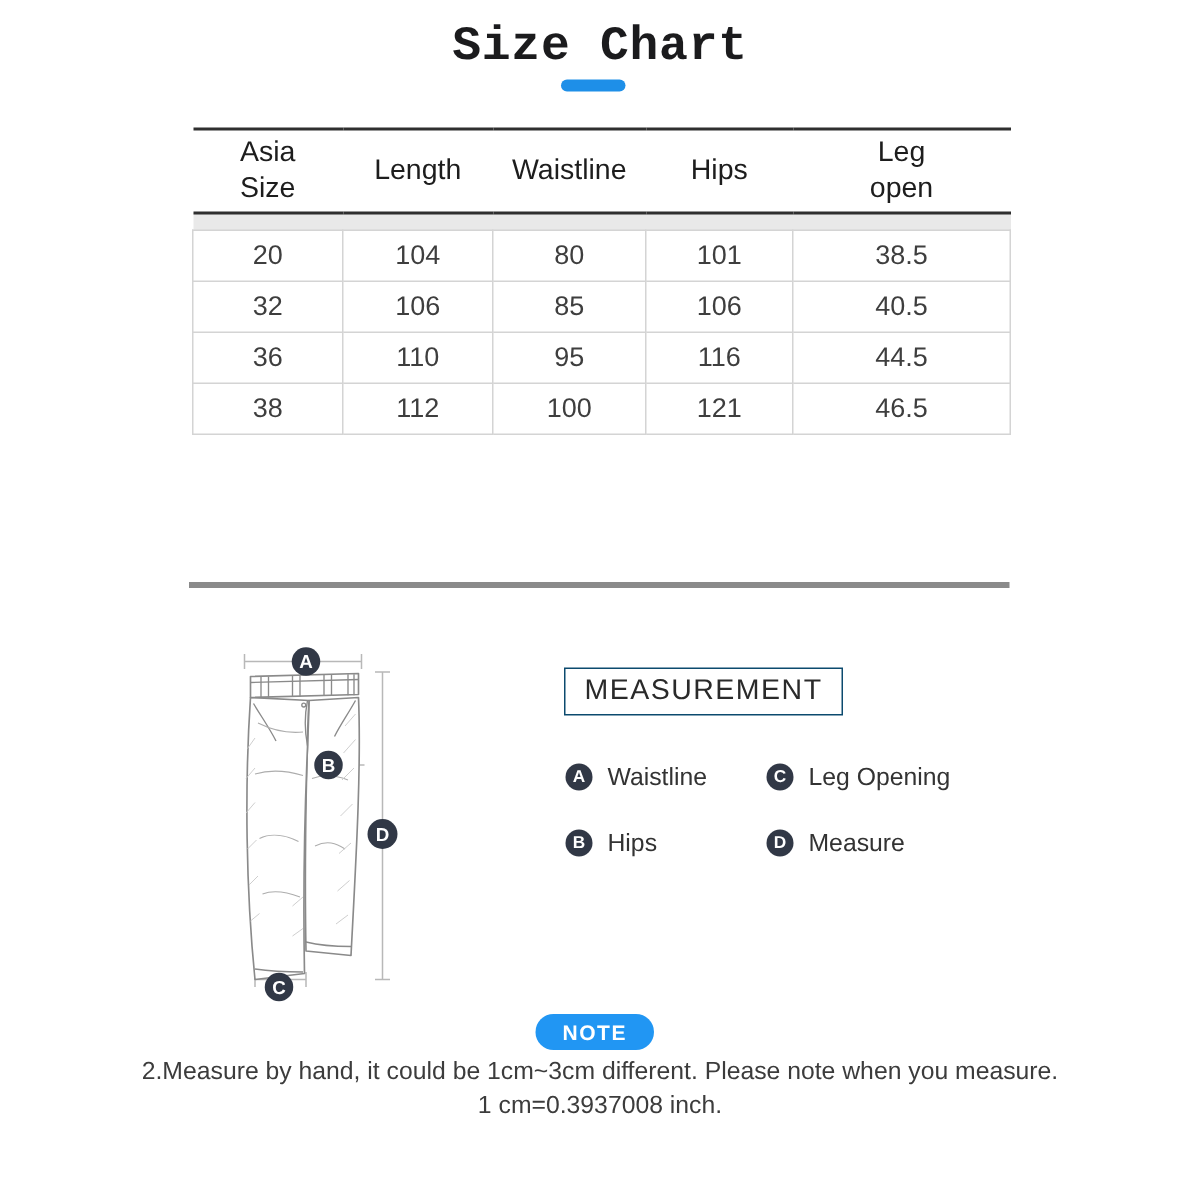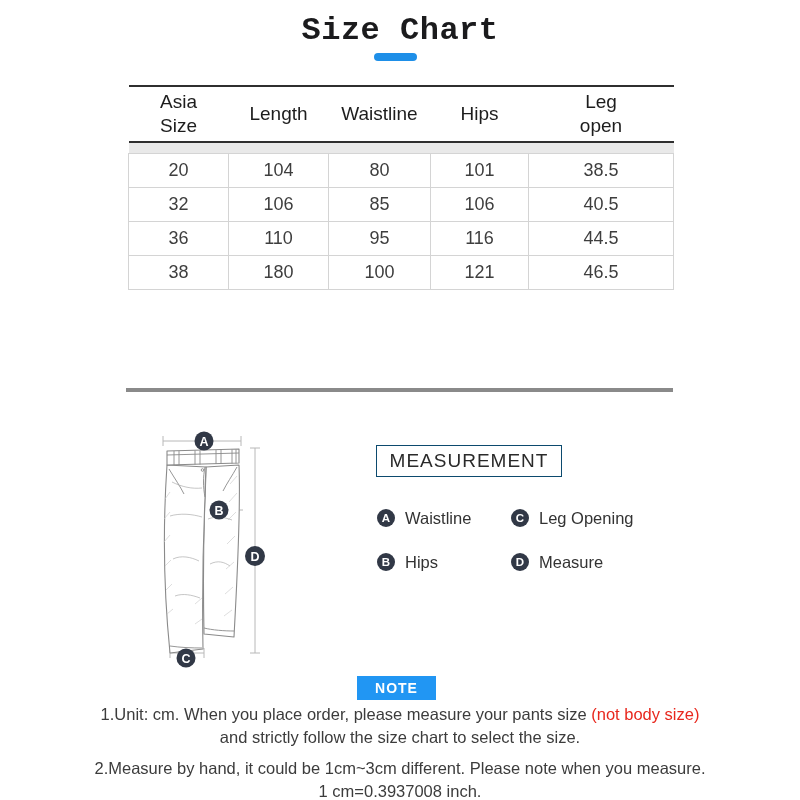--- a/index.html
+++ b/index.html
@@ -39,21 +39,21 @@
   .legend{position:absolute;left:377px;top:509px;display:grid;
          grid-template-columns:134px auto;row-gap:26px;}
   .legend-item{display:flex;align-items:center;gap:10px;font-size:16.5px;
          color:#333;height:18px;}
   .badge{width:18px;height:18px;border-radius:50%;background:#313846;color:#fff;
          font-size:11.5px;font-weight:bold;display:inline-flex;align-items:center;
          justify-content:center;flex:0 0 18px;}
 
   
   .note-badge{position:absolute;left:357px;top:676px;width:79px;height:24px;
-         background:#2196f3;border-radius:0;color:#fff;font-weight:bold;
+         background:#2196f3;border-radius:12px;color:#fff;font-weight:bold;
          font-size:14px;letter-spacing:1px;display:flex;align-items:center;
          justify-content:center;}
   .notes{position:absolute;top:703px;left:0;width:100%;text-align:center;
          font-size:16.5px;color:#3c3c3c;line-height:23px;}
   .notes p{margin:0;}
   .notes p + p{margin-top:8px;}
   .red{color:#e8281e;}
 </style>
 </head>
 <body>
@@ -102,21 +102,21 @@
       </tr>
       <tr class="data">
         <td>36</td>
         <td>110</td>
         <td>95</td>
         <td>116</td>
         <td>44.5</td>
       </tr>
       <tr class="data">
         <td>38</td>
-        <td>180</td>
+        <td>112</td>
         <td>100</td>
         <td>121</td>
         <td>46.5</td>
       </tr>
     </tbody>
   </table>
 
   <div class="divider"></div>
 
   <svg class="pants" viewBox="0 0 120 252">
@@ -194,19 +194,17 @@
     </div>
     <div class="legend-item">
       <span class="badge">D</span>
       <span>Measure</span>
     </div>
   </div>
 
   <div class="note-badge">NOTE</div>
 
   <div class="notes">
-    <p><span>1.Unit: cm. When you place order, please measure your pants size </span><span class="red">(not body size)</span><br>
-    <span>and strictly follow the size chart to select the size.</span></p>
     <p><span>2.Measure by hand, it could be 1cm~3cm different. Please note when you measure.</span><br>
     <span>1 cm=0.3937008 inch.</span></p>
   </div>
 
 </div>
 
 </body></html>

